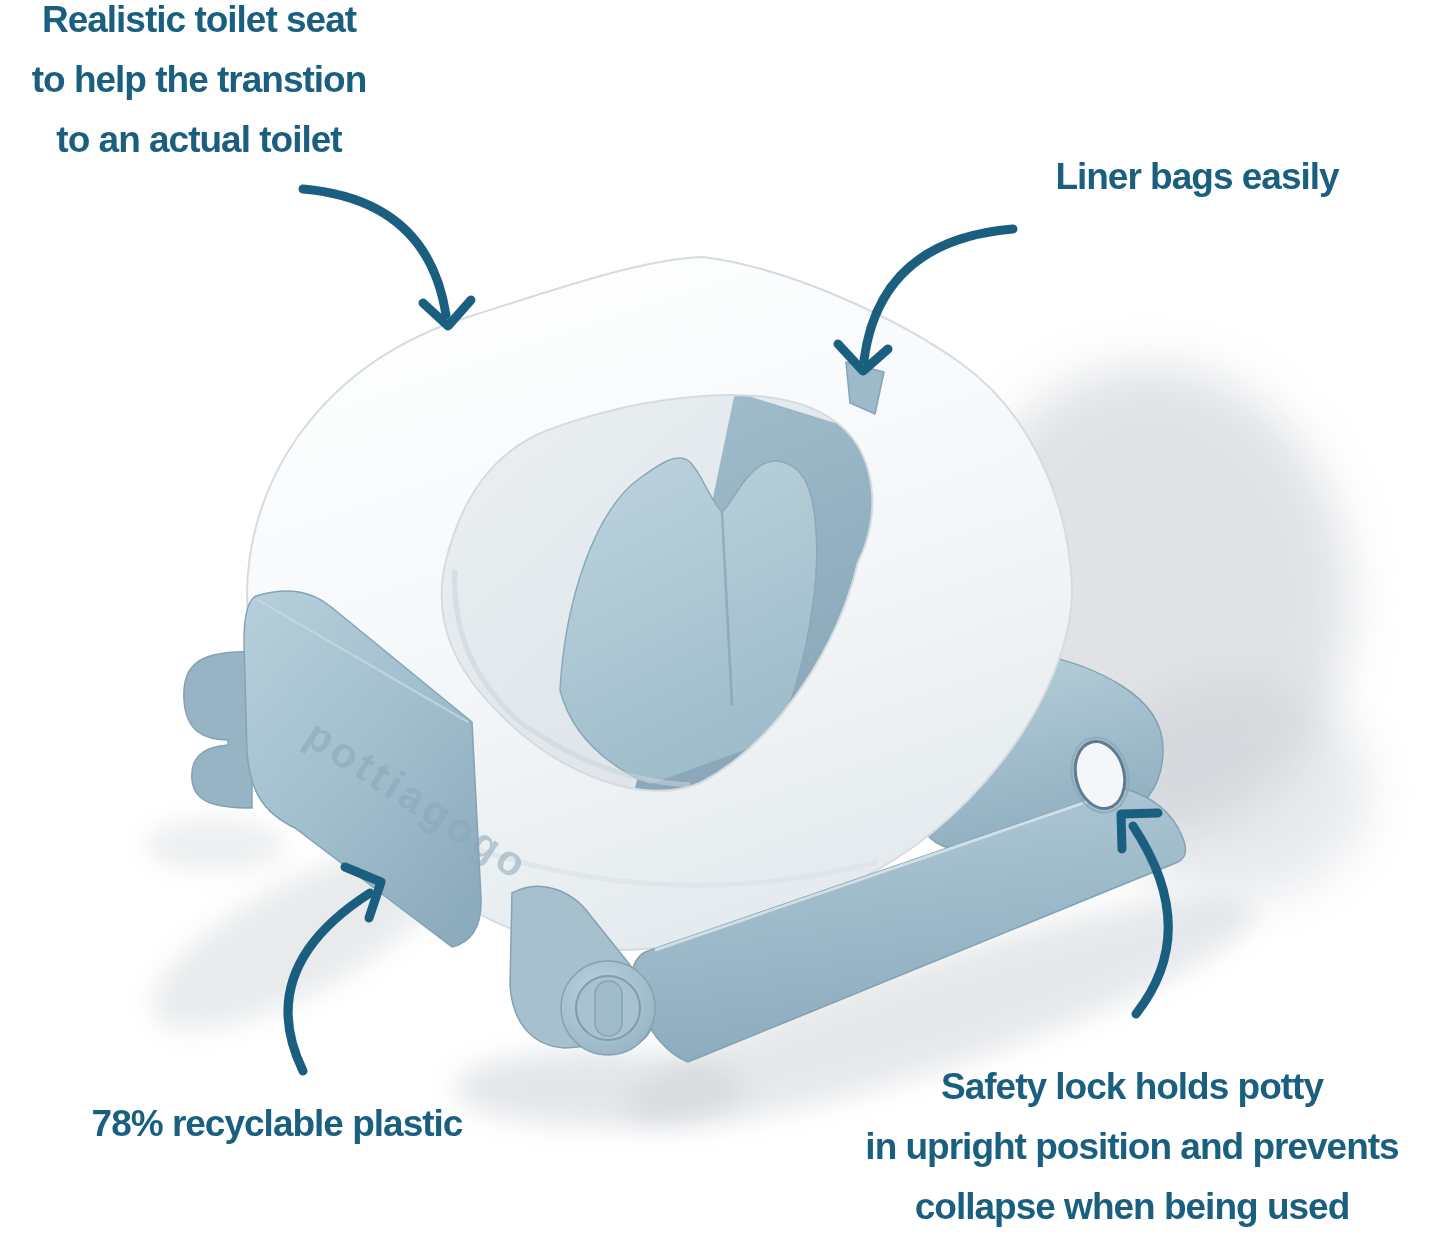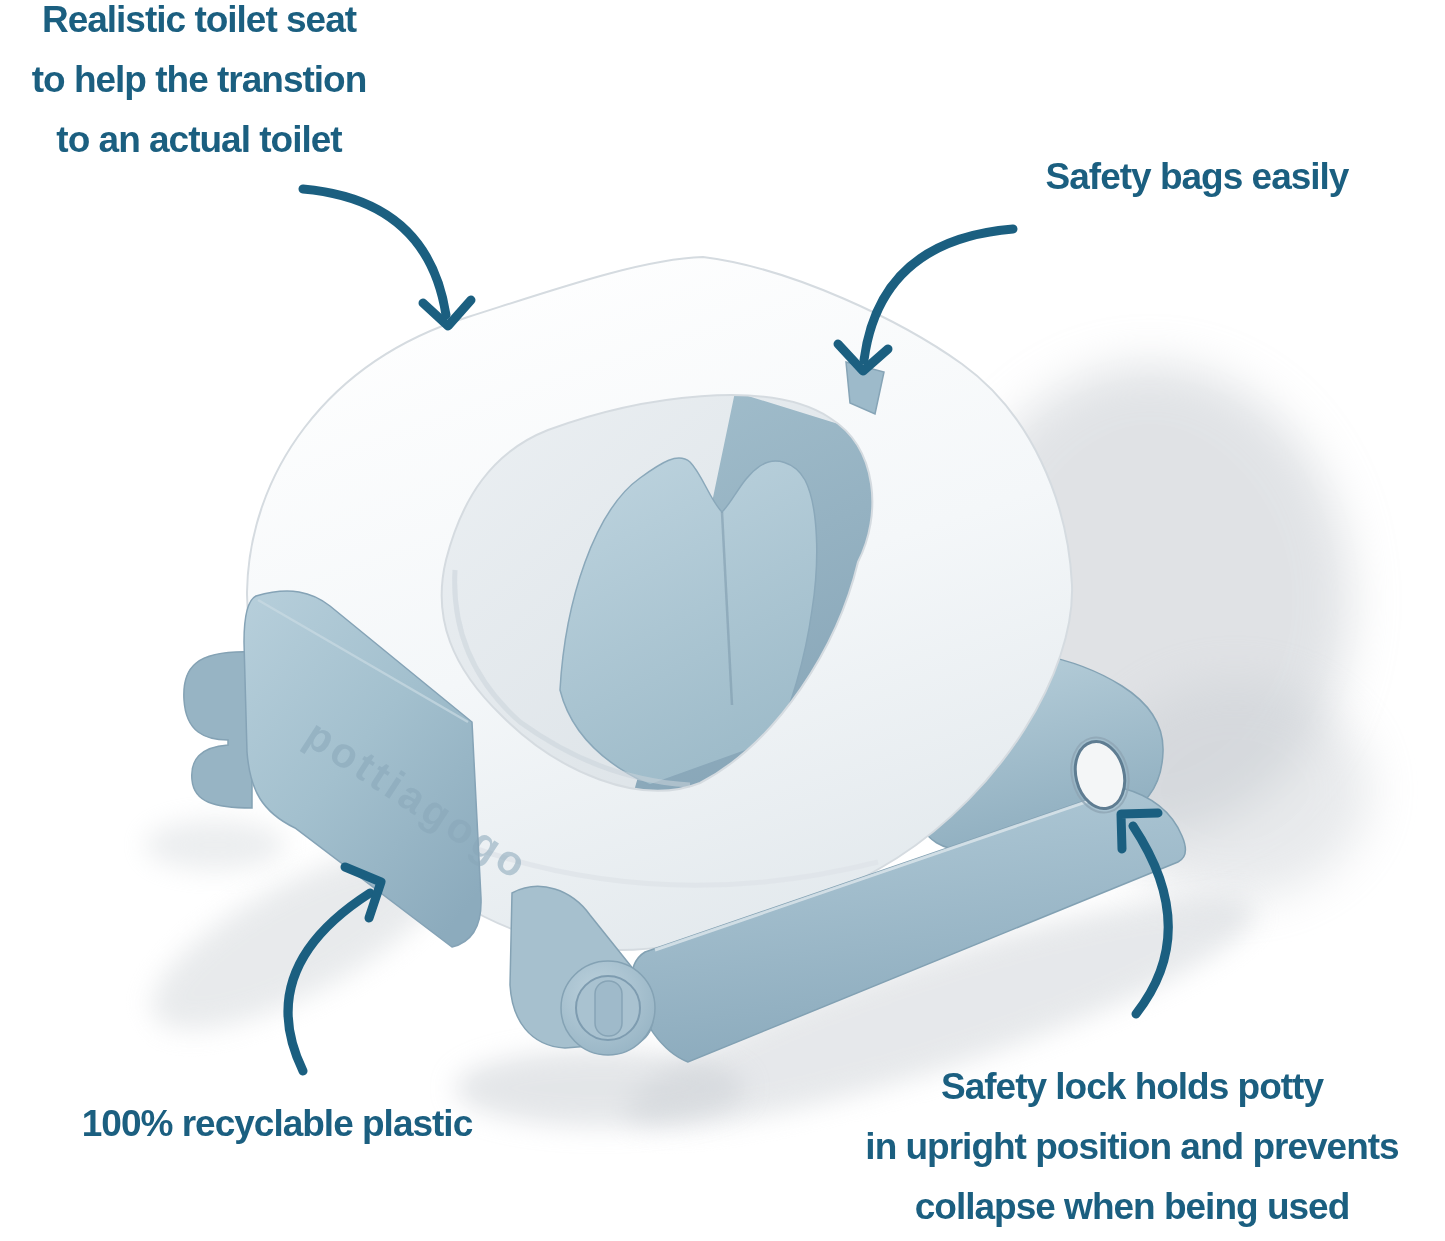--- a/index.html
+++ b/index.html
@@ -144,25 +144,25 @@
     </g>
   </svg>
 
   <div class="callout c1">
     <div>Realistic toilet seat</div>
     <div>to help the transtion</div>
     <div>to an actual toilet</div>
   </div>
 
   <div class="callout c2">
-    <div>Safety bags easily</div>
+    <div>Liner bags easily</div>
   </div>
 
   <div class="callout c3">
-    <div>100% recyclable plastic</div>
+    <div>78% recyclable plastic</div>
   </div>
 
   <div class="callout c4">
     <div>Safety lock holds potty</div>
     <div>in upright position and prevents</div>
     <div>collapse when being used</div>
   </div>
 
 </div>
 

